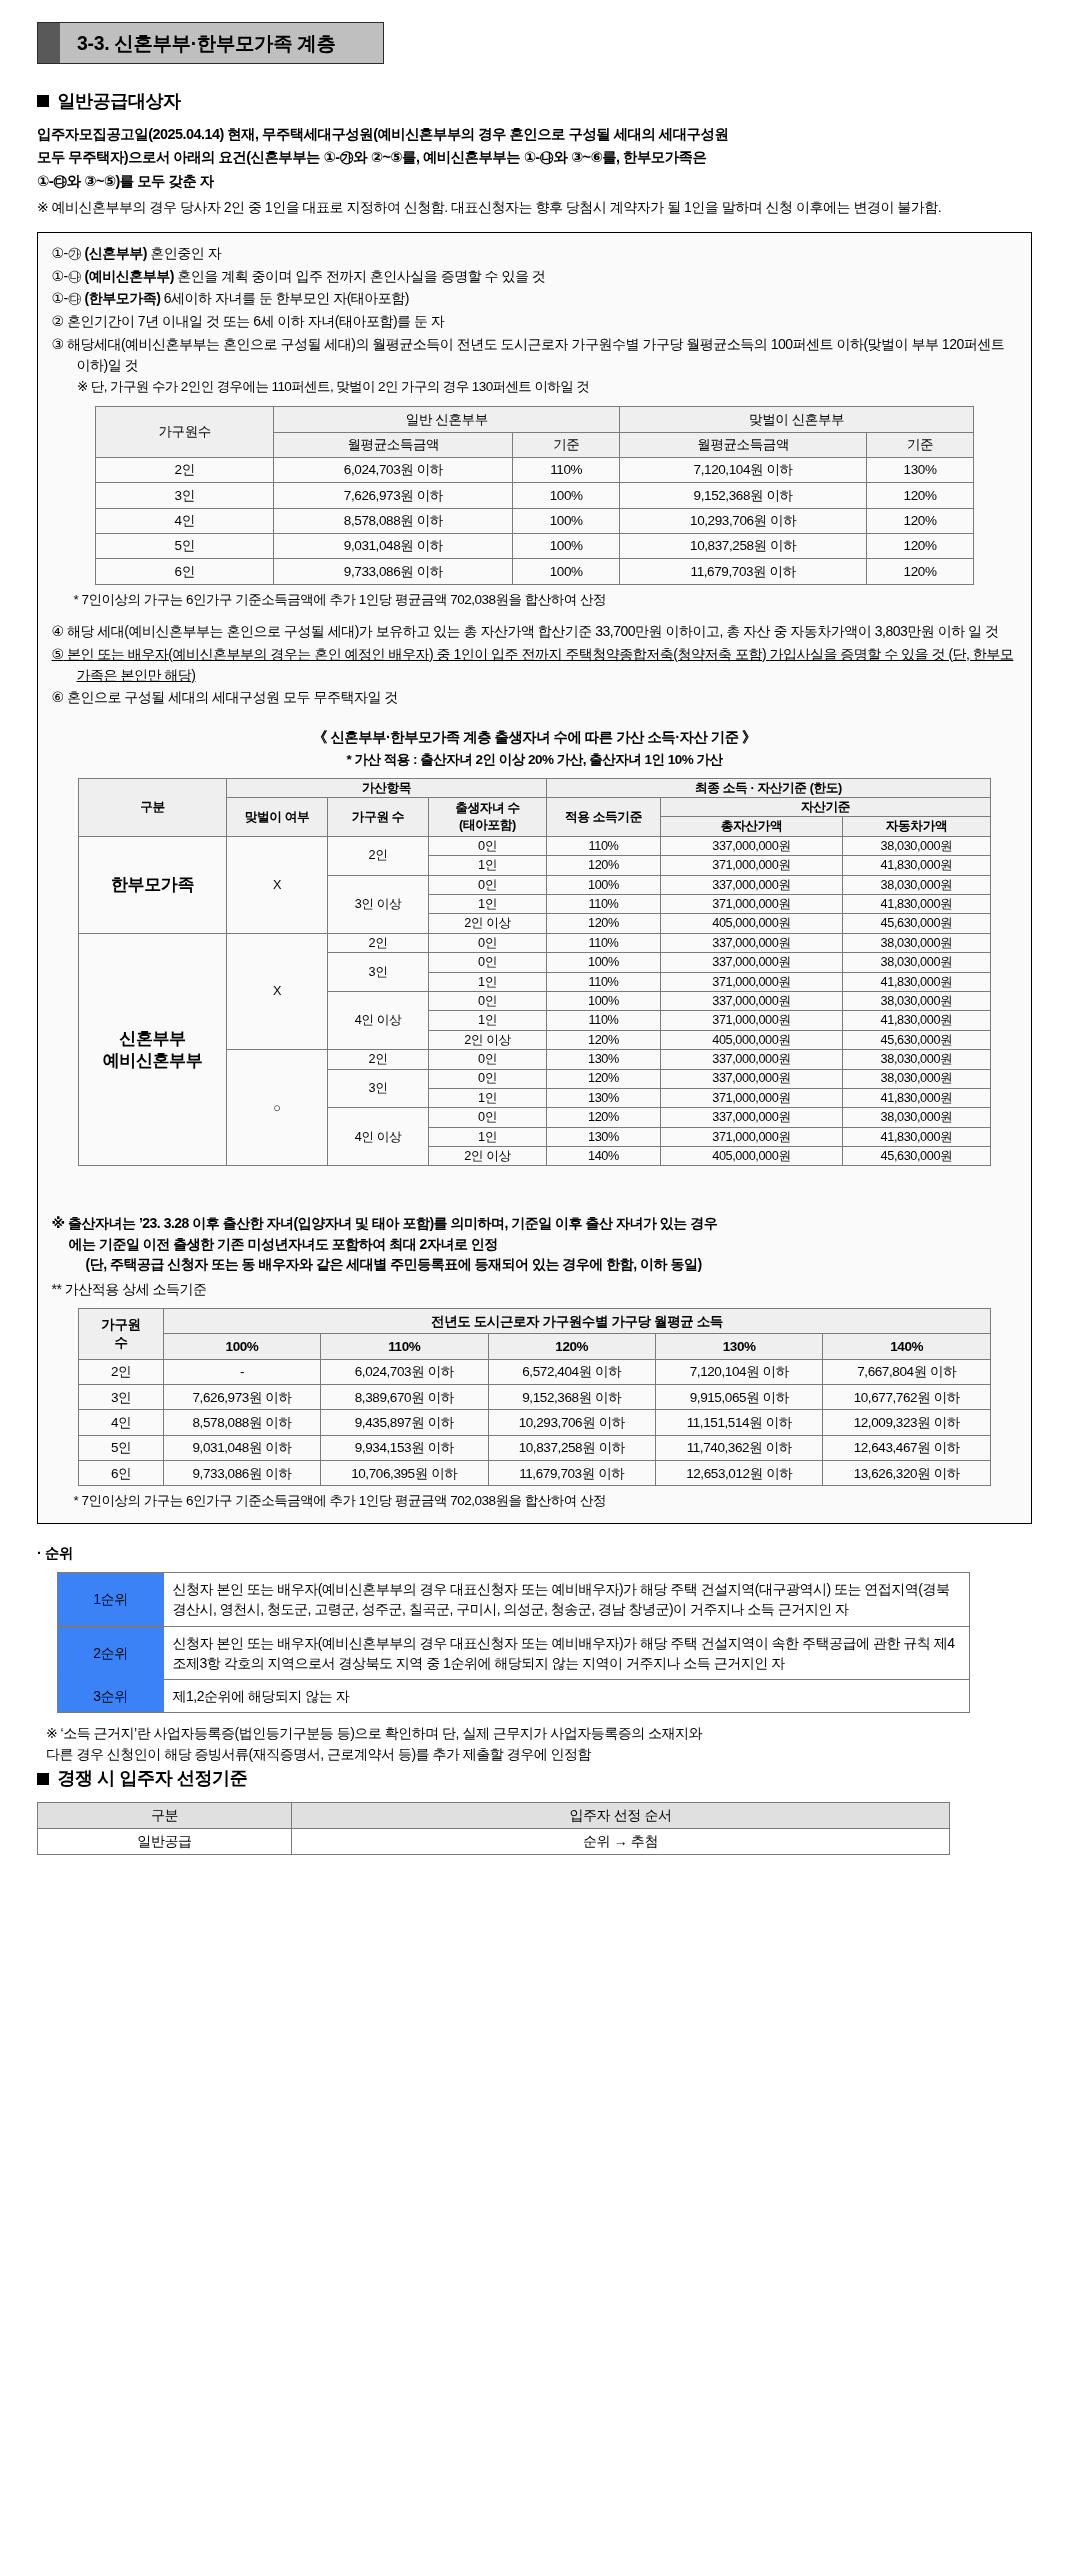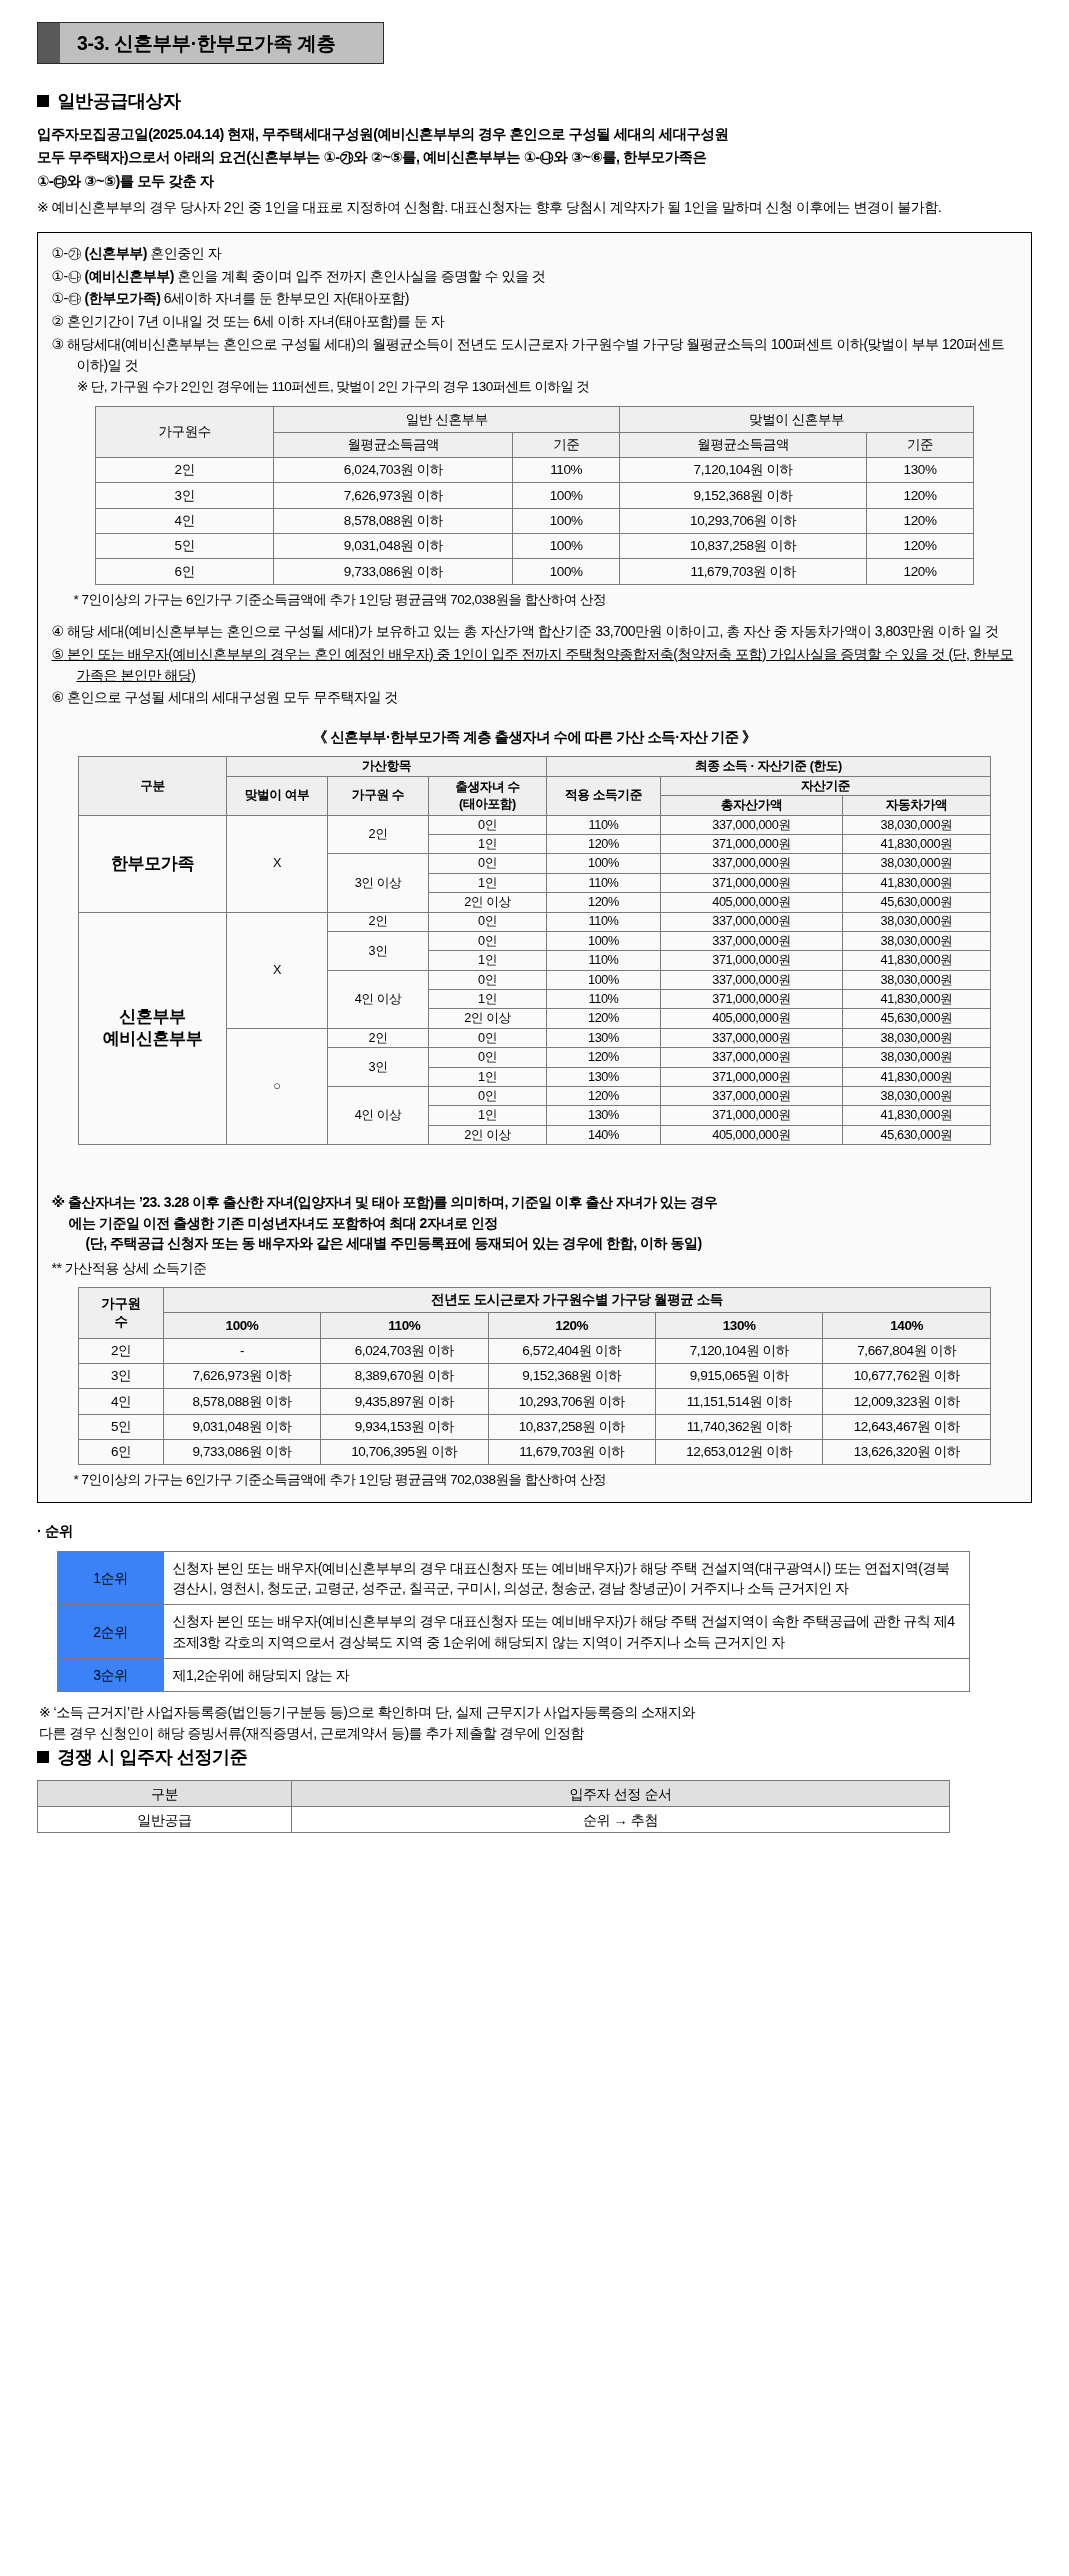--- a/index.html
+++ b/index.html
@@ -118,21 +118,21 @@
   .ftbl th { background: #e0e0e0; font-weight: normal; }
   .ftbl th.c1, .ftbl td.c1 { width: 254px; }
 
   .bullet-line {
     font-size: 14.4px; font-weight: bold; letter-spacing: -0.4px;
     margin: 18.6px 0 5px 0;
   }
   .dot { font-weight: bold; }
   .foot {
     font-size: 14px; letter-spacing: -0.5px;
-    margin: 10px 0 0 2px; padding-left: 18.6px; text-indent: -18.6px; line-height: 1.5;
+    margin: 10px 0 0 9px; padding-left: 18.6px; text-indent: -18.6px; line-height: 1.5;
   }
   .mt24 { margin-top: 20px; }
 </style>
 </head>
 <body>
 
 <div class="page">
 
   <div class="banner">
     <div class="banner-tab"></div>
@@ -246,20 +246,21 @@
     <div class="li u-all">
       <span>⑤</span>
       <span>본인 또는 배우자(예비신혼부부의 경우는 혼인 예정인 배우자) 중 1인이 입주 전까지 주택청약종합저축(청약저축 포함) 가입사실을 증명할 수 있을 것 (단, 한부모가족은 본인만 해당)</span>
     </div>
     <div class="li">
       <span>⑥</span>
       <span>혼인으로 구성될 세대의 세대구성원 모두 무주택자일 것</span>
     </div>
 
     <div class="center-head gas-title">《 신혼부부·한부모가족 계층 출생자녀 수에 따른 가산 소득·자산 기준 》</div>
+    <div class="center-head gas-sub">* 가산 적용 : 출산자녀 2인 이상 20% 가산, 출산자녀 1인 10% 가산</div>
 
     <div class="tbl-wrap">
       <table class="tbl outer gtbl">
         <thead>
           <tr>
             <th rowspan="3" style="width:148px">구분</th>
             <th colspan="3">가산항목</th>
             <th colspan="3">최종 소득 · 자산기준 (한도)</th>
           </tr>
           <tr>

